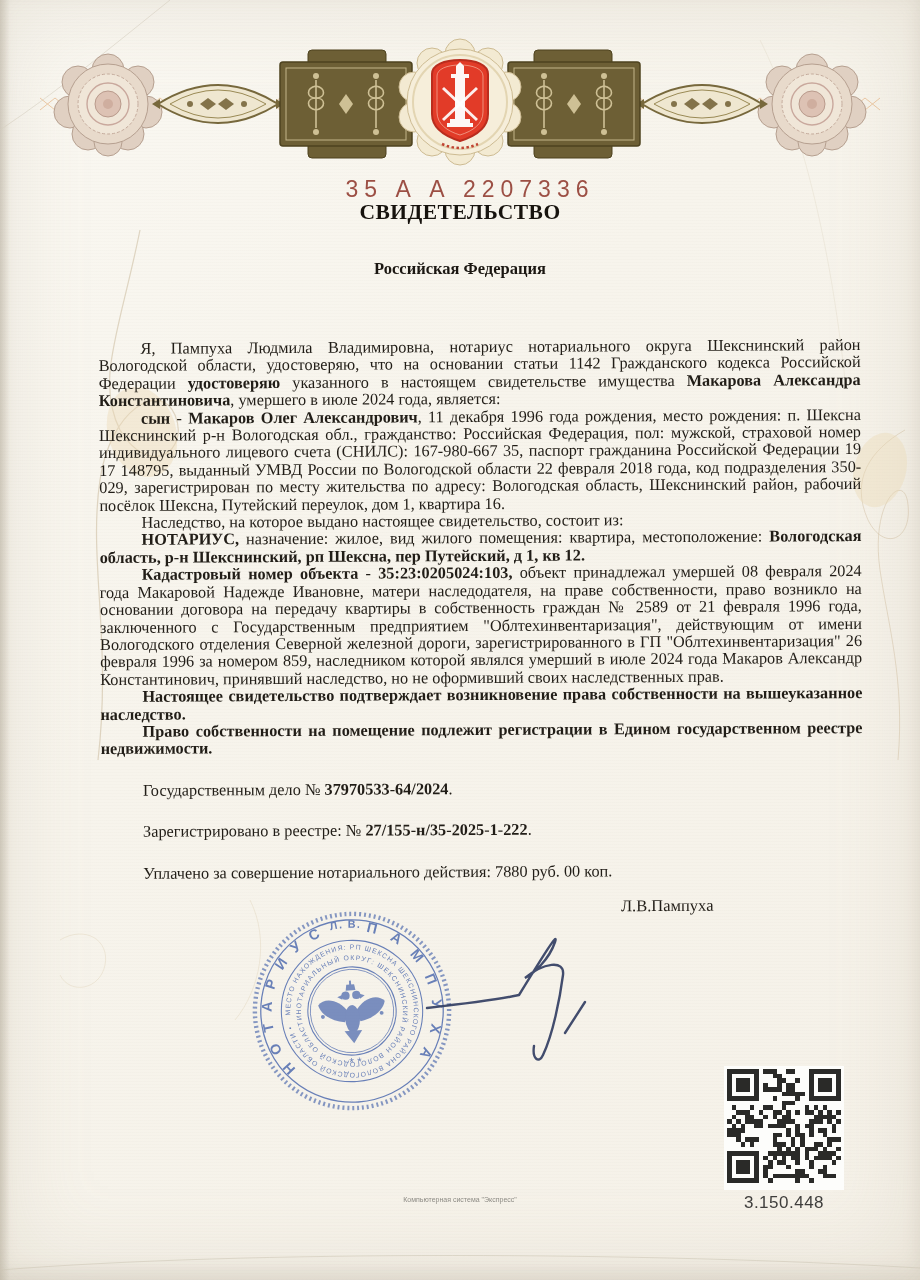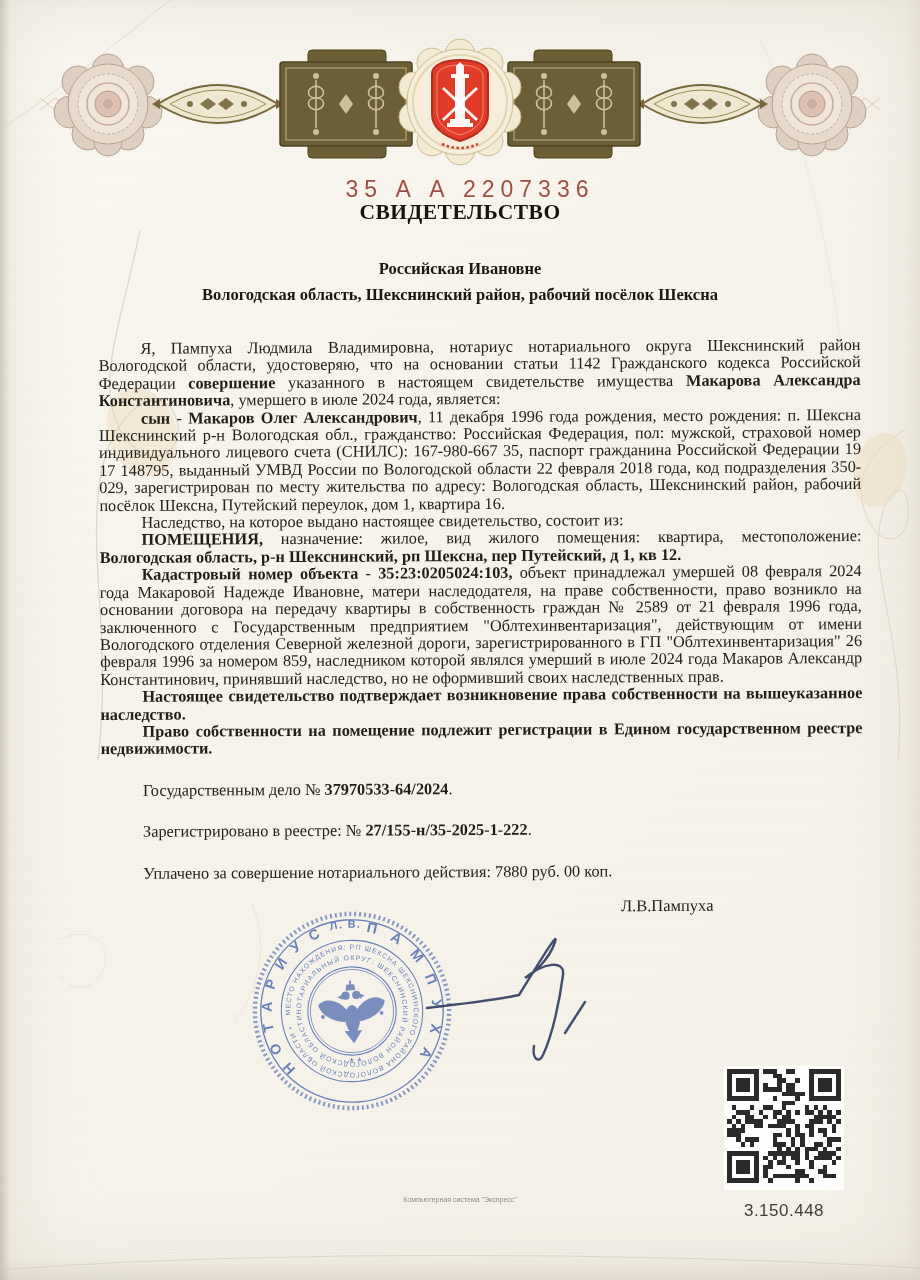--- a/index.html
+++ b/index.html
@@ -27,21 +27,21 @@
   .sub.datewords{top:311px;}
   .doc-body{position:absolute;left:100px;top:338px;width:762px;z-index:2;
     font-size:16.3px;line-height:17.4px;text-align:justify;transform:rotate(-0.3deg);}
   .doc-body p{margin:0;text-indent:42px;}
   .doc-body p.gap{margin-top:24px;text-align:left;}
   .sig-name{margin-top:18px;text-align:right;padding-right:150px;font-size:16.5px;}
   .stamp{position:absolute;left:249px;top:908px;width:206px;height:206px;z-index:3;opacity:.82;transform:rotate(-4deg);}
   .signature{position:absolute;left:413px;top:916px;z-index:4;}
   .qr-block{position:absolute;left:722px;top:1066px;width:124px;text-align:center;z-index:3;}
   .qr-box{background:#fdfdfb;display:inline-block;padding:3px;}
-  .qr-label{margin-top:11px;font-family:"Liberation Sans","DejaVu Sans",sans-serif;font-size:17px;color:#3f3e3c;letter-spacing:.5px;}
+  .qr-label{margin-top:3px;font-family:"Liberation Sans","DejaVu Sans",sans-serif;font-size:17px;color:#3f3e3c;letter-spacing:.5px;}
   .footer-note{position:absolute;left:0;top:1196px;width:100%;text-align:center;
     font-family:"Liberation Sans","DejaVu Sans",sans-serif;font-size:7px;color:#8d8b85;z-index:2;}
 </style>
 </head>
 <body>
 
 <div class="page">
 
   <svg class="bg-decor" width="920" height="1280" viewBox="0 0 920 1280">
     <path d="M140,230 C120,330 95,380 120,430 C150,480 190,450 175,415 C160,380 110,410 100,480 C88,560 112,640 98,760" fill="none" stroke="#c6b493" stroke-width="1.2" opacity="0.5"></path>
@@ -181,29 +181,28 @@
         <path d="M-4,-36 h8 v8 h-8 Z M0,-40 l4,4 h-8 Z"></path>
       </g>
       <path d="M-18,42 Q0,50 18,42" fill="none" stroke="#c04432" stroke-width="2.5" stroke-dasharray="2.5 2.5"></path>
     </g>
   </svg>
 
   <div class="serial">35 А А 2207336</div>
   <div class="titles">
     <div>СВИДЕТЕЛЬСТВО</div>
   </div>
-  <div class="sub country">Российская Ивановне</div>
-  <div class="sub place">Вологодская область, Шекснинский район, рабочий посёлок Шексна</div>
+  <div class="sub country">Российская Федерация</div>
 
   <div class="doc-body" id="doc-body">
 
-    <p><span>Я, Пампуха Людмила Владимировна, нотариус нотариального округа Шекснинский район Вологодской области, удостоверяю, что на основании статьи 1142 Гражданского кодекса Российской Федерации </span><b>совершение</b><span> указанного в настоящем свидетельстве имущества </span><b>Макарова Александра Константиновича</b><span>, умершего в июле 2024 года, является:</span></p>
+    <p><span>Я, Пампуха Людмила Владимировна, нотариус нотариального округа Шекснинский район Вологодской области, удостоверяю, что на основании статьи 1142 Гражданского кодекса Российской Федерации </span><b>удостоверяю</b><span> указанного в настоящем свидетельстве имущества </span><b>Макарова Александра Константиновича</b><span>, умершего в июле 2024 года, является:</span></p>
       <p><b>сын - Макаров Олег Александрович</b><span>, 11 декабря 1996 года рождения, место рождения: п. Шексна Шекснинский р-н Вологодская обл., гражданство: Российская Федерация, пол: мужской, страховой номер индивидуального лицевого счета (СНИЛС): 167-980-667 35, паспорт гражданина Российской Федерации 19 17 148795, выданный УМВД России по Вологодской области 22 февраля 2018 года, код подразделения 350-029, зарегистрирован по месту жительства по адресу: Вологодская область, Шекснинский район, рабочий посёлок Шексна, Путейский переулок, дом 1, квартира 16.</span></p>
       <p><span>Наследство, на которое выдано настоящее свидетельство, состоит из:</span></p>
-      <p><b>ПОМЕЩЕНИЯ,</b><span> назначение: жилое, вид жилого помещения: квартира, местоположение: </span><b>Вологодская область, р-н Шекснинский, рп Шексна, пер Путейский, д 1, кв 12.</b></p>
+      <p><b>НОТАРИУС,</b><span> назначение: жилое, вид жилого помещения: квартира, местоположение: </span><b>Вологодская область, р-н Шекснинский, рп Шексна, пер Путейский, д 1, кв 12.</b></p>
       <p><b>Кадастровый номер объекта - 35:23:0205024:103,</b><span> объект принадлежал умершей 08 февраля 2024 года Макаровой Надежде Ивановне, матери наследодателя, на праве собственности, право возникло на основании договора на передачу квартиры в собственность граждан № 2589 от 21 февраля 1996 года, заключенного с Государственным предприятием "Облтехинвентаризация", действующим от имени Вологодского отделения Северной железной дороги, зарегистрированного в ГП "Облтехинвентаризация" 26 февраля 1996 за номером 859, наследником которой являлся умерший в июле 2024 года Макаров Александр Константинович, принявший наследство, но не оформивший своих наследственных прав.</span></p>
       <p><b>Настоящее свидетельство подтверждает возникновение права собственности на вышеуказанное наследство.</b></p>
       <p><b>Право собственности на помещение подлежит регистрации в Едином государственном реестре недвижимости.</b></p>
       <p class="gap"><span>Государственным дело № </span><b>37970533-64/2024</b><span>.</span></p>
       <p class="gap"><span>Зарегистрировано в реестре: № </span><b>27/155-н/35-2025-1-222</b><span>.</span></p>
       <p class="gap"><span>Уплачено за совершение нотариального действия: 7880 руб. 00 коп.</span></p>
       <div class="sig-name">Л.В.Пампуха</div>
   </div>
 
   <div class="stamp">

